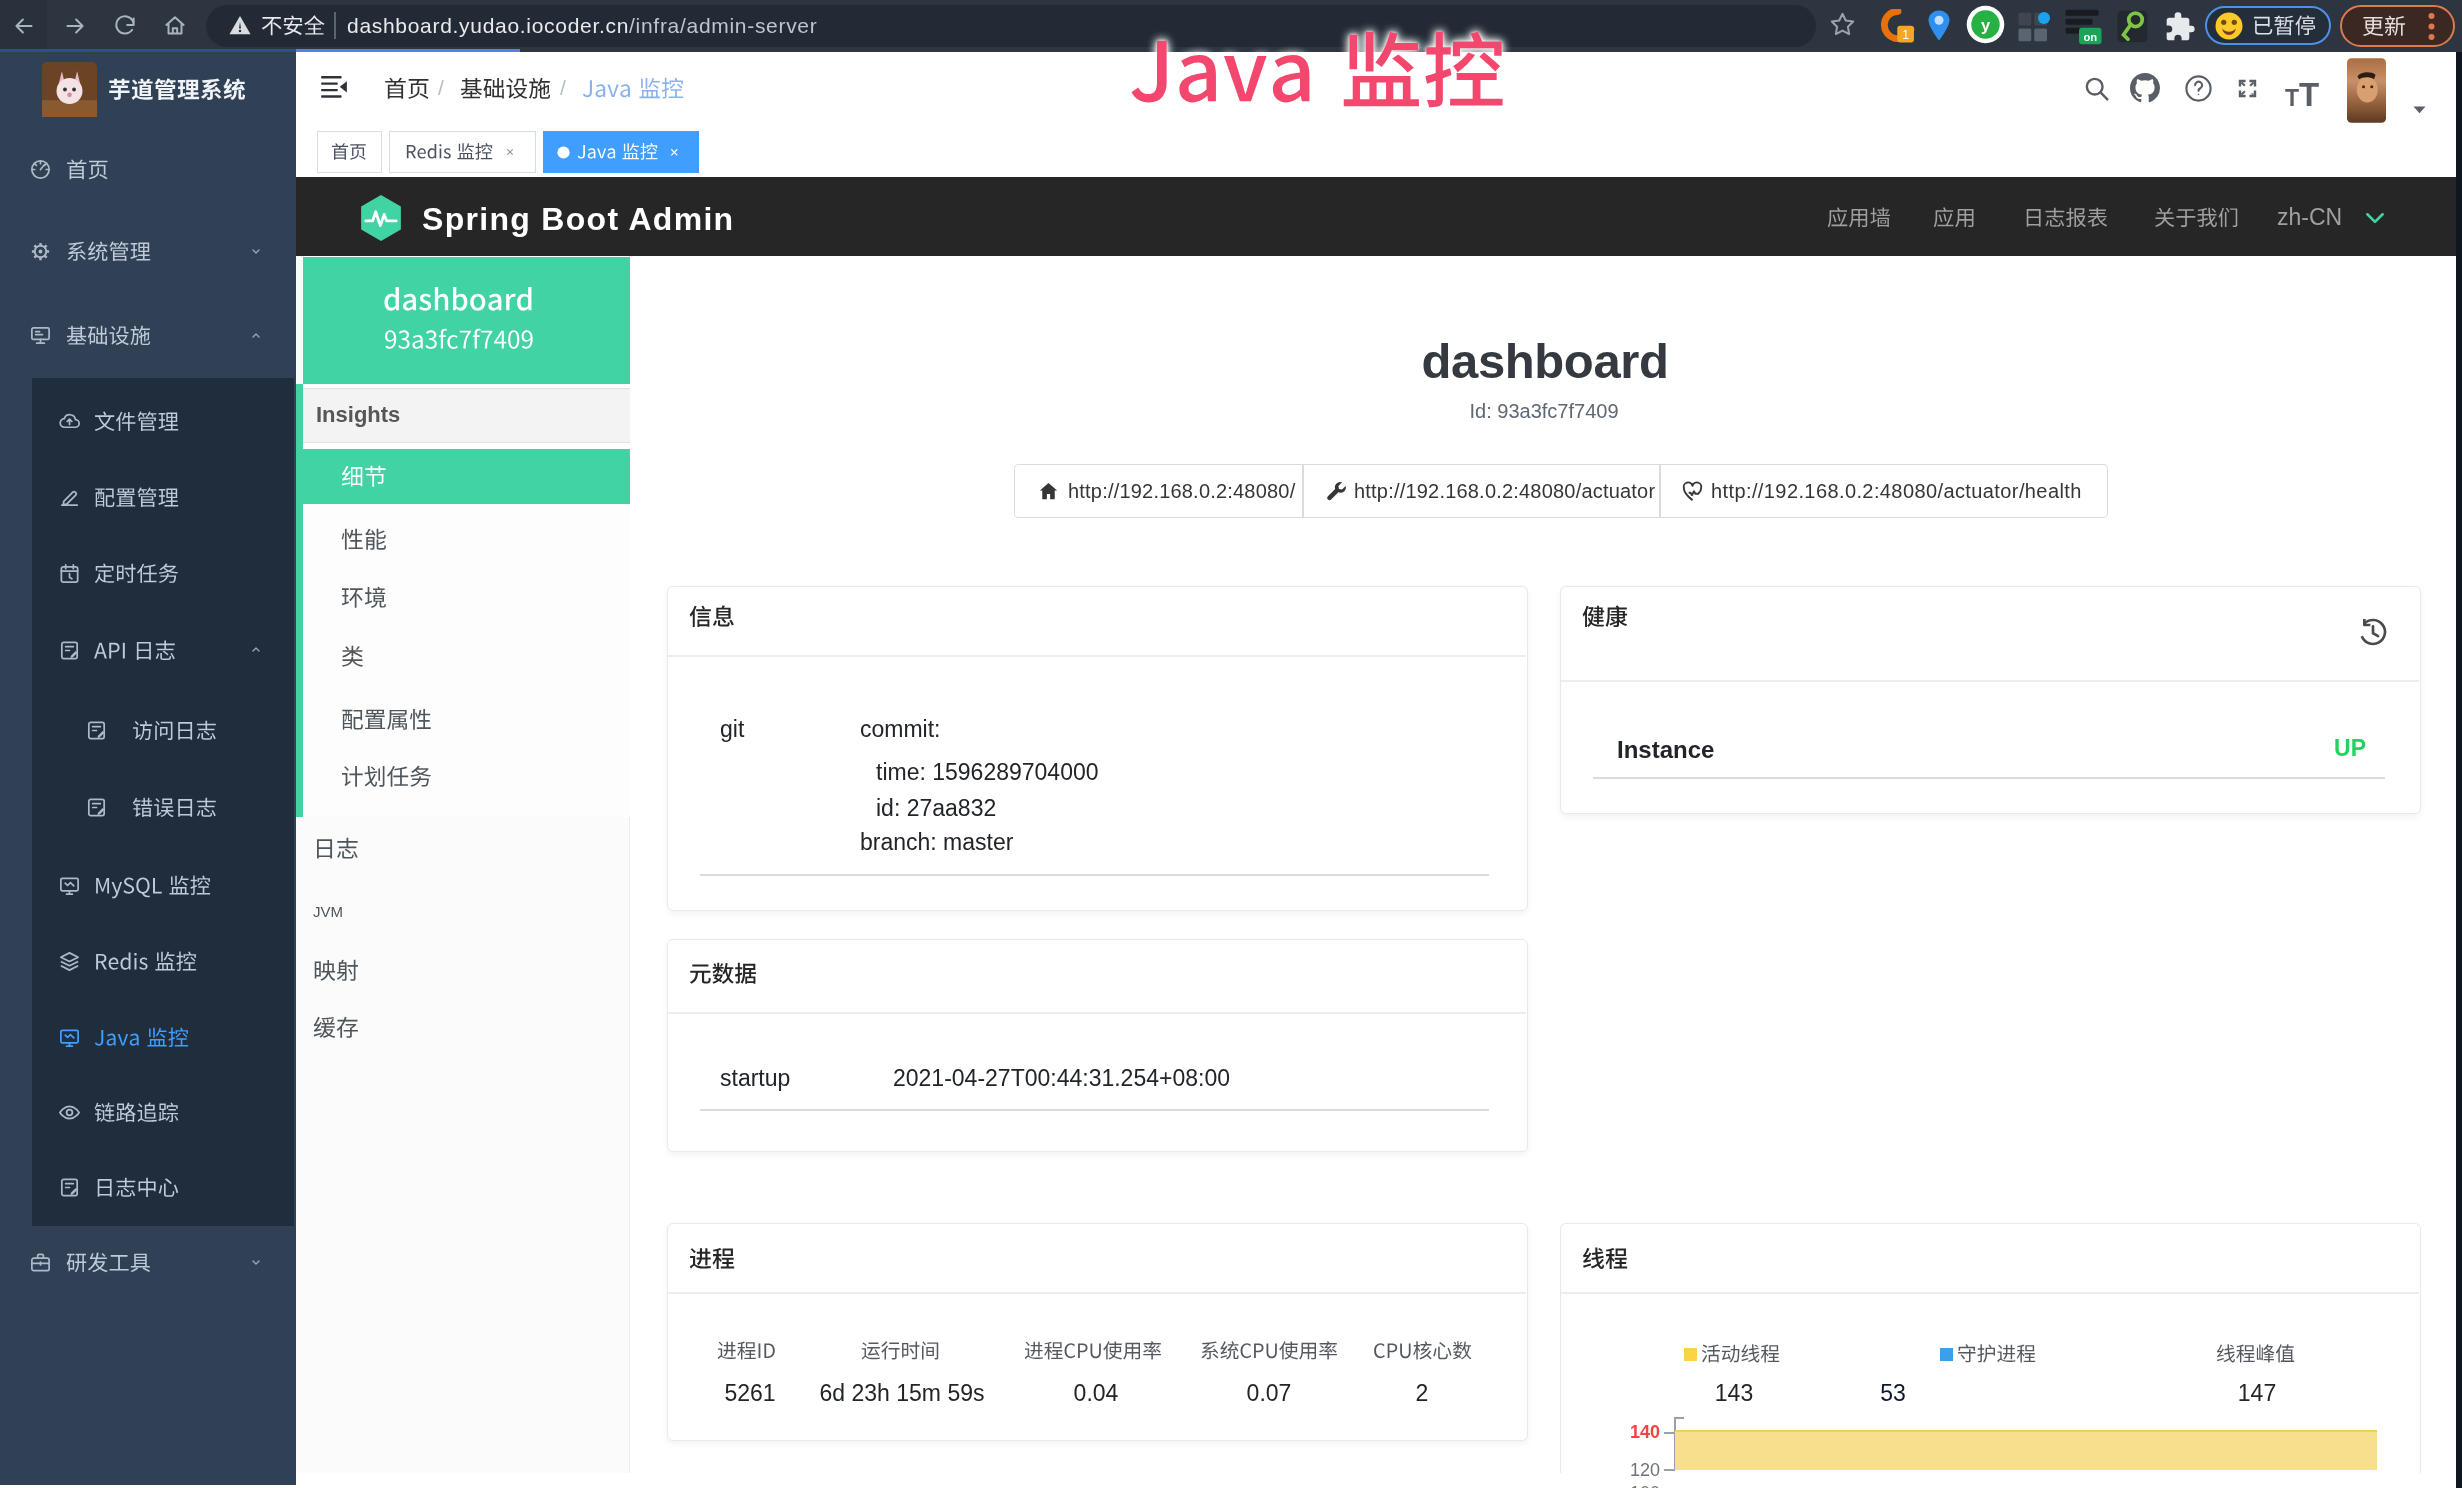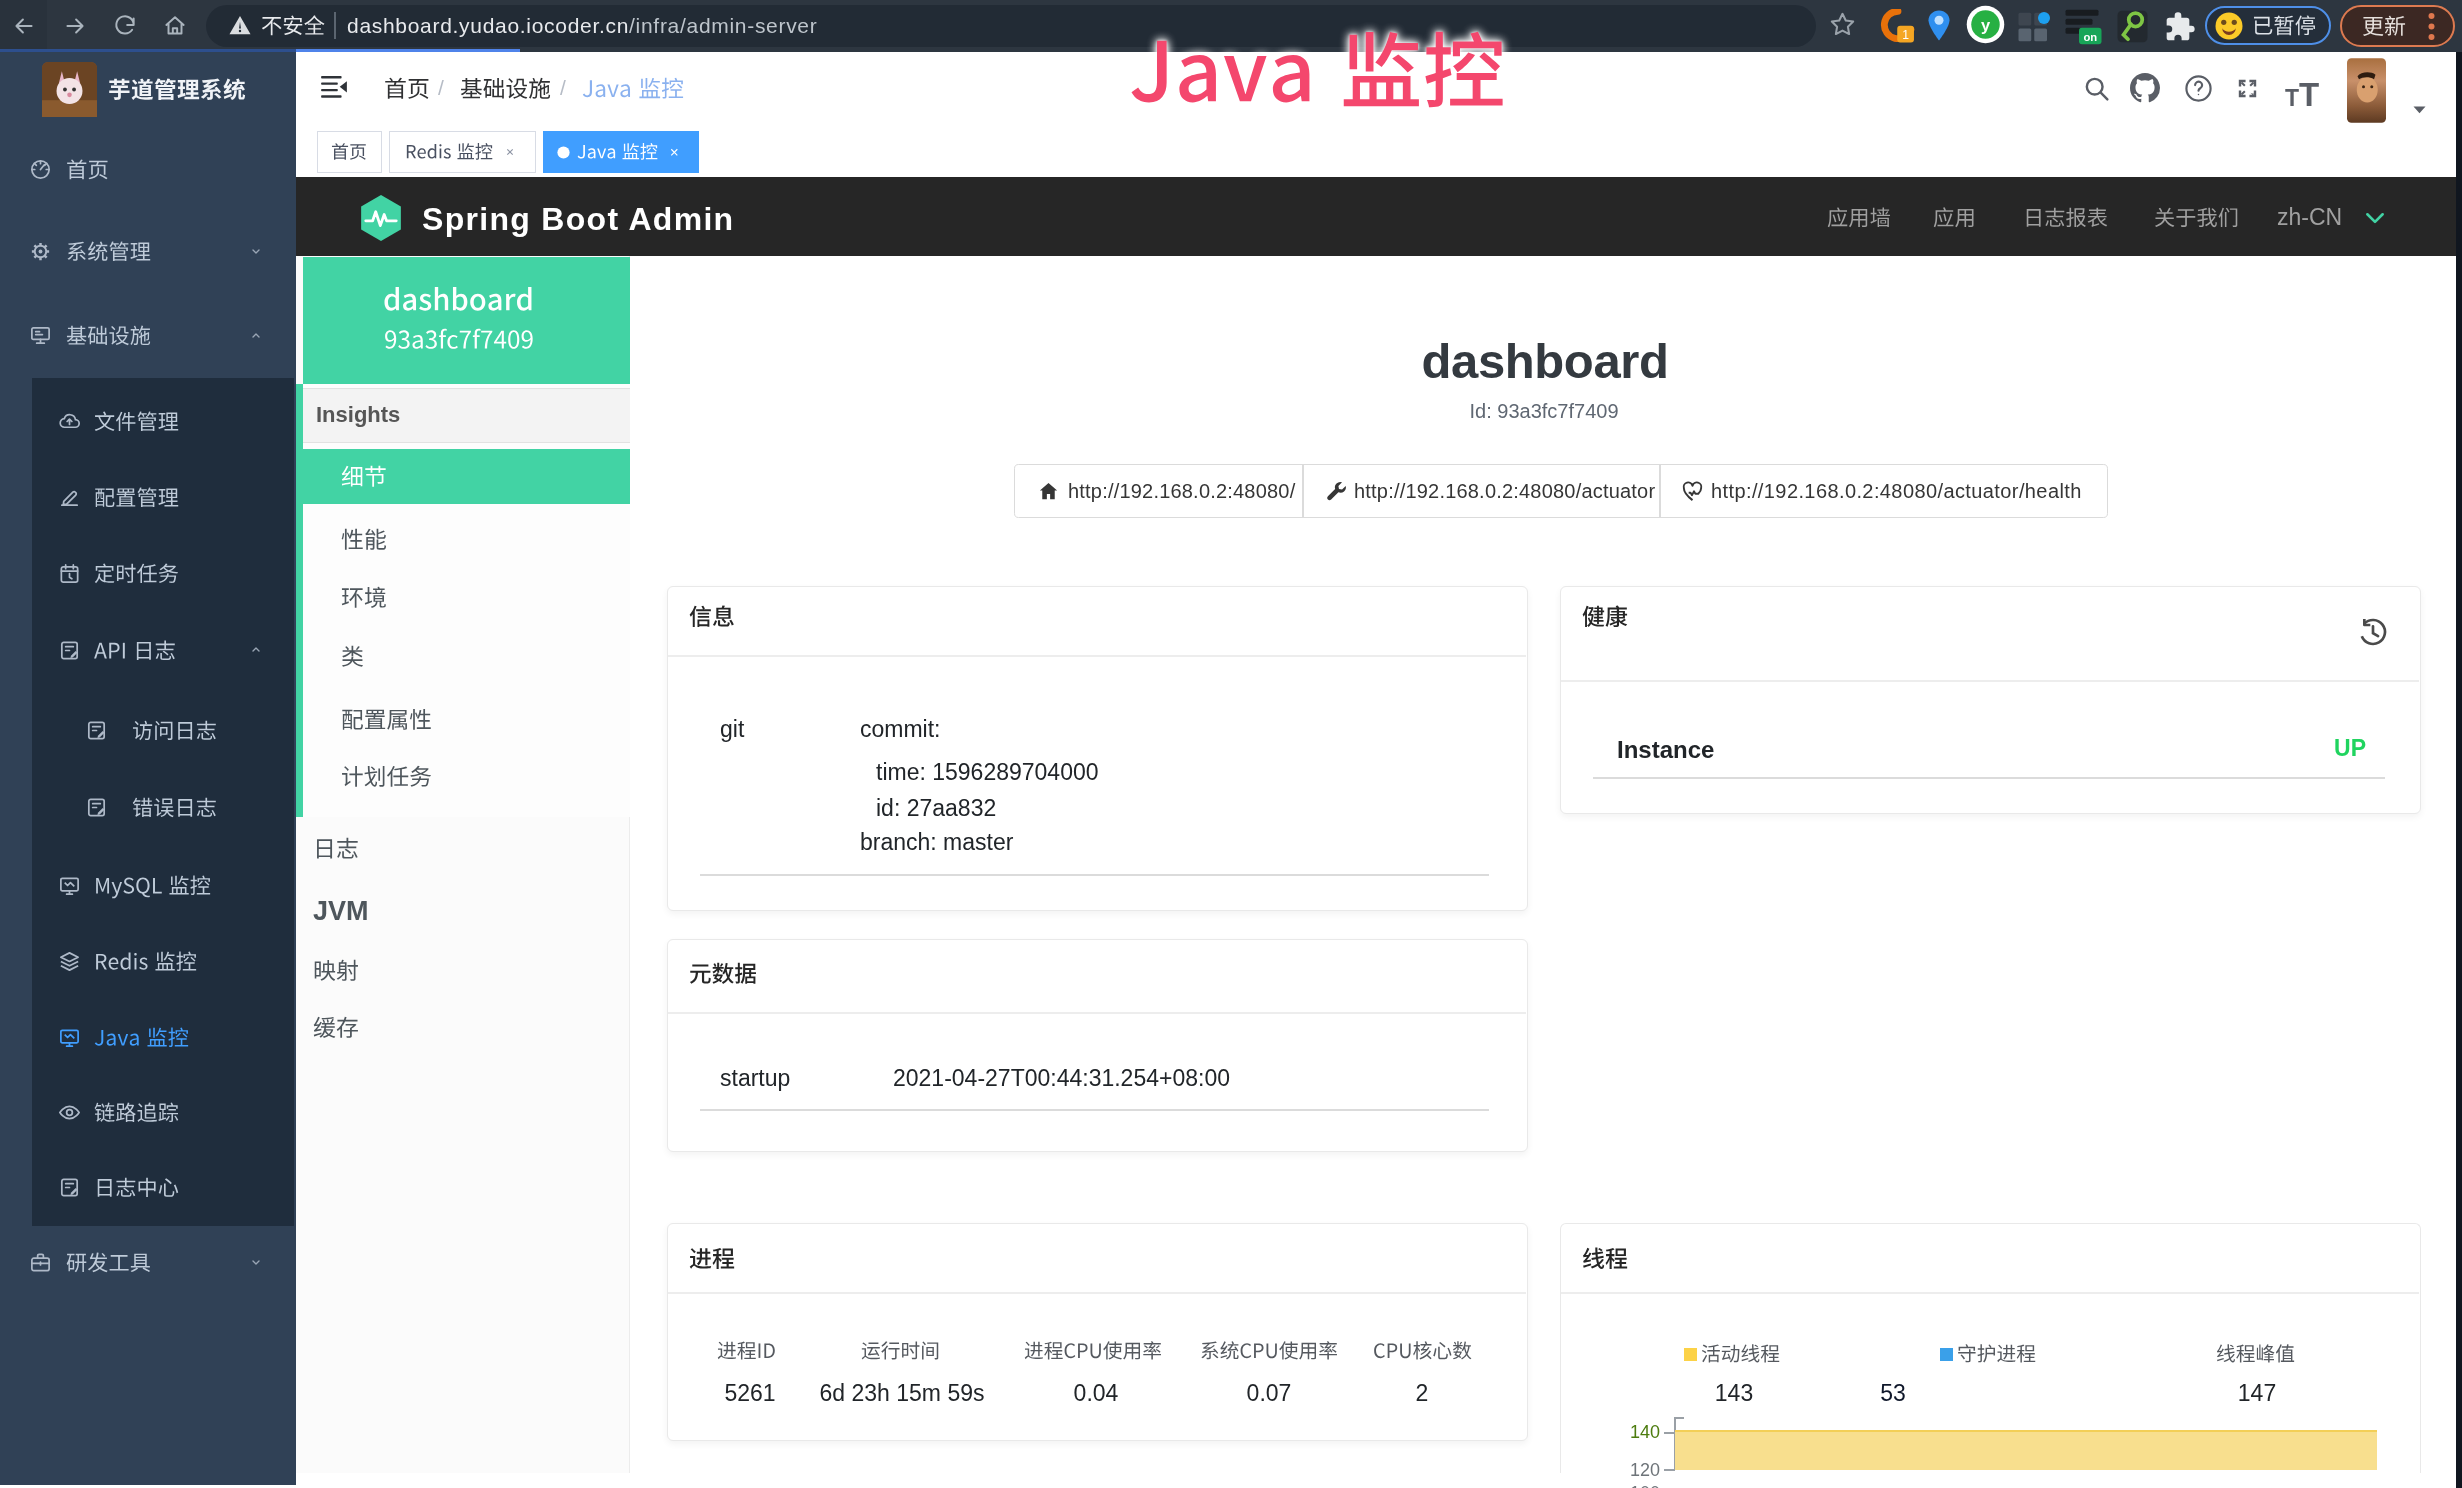--- a/index.html
+++ b/index.html
@@ -554,21 +554,21 @@
         <use href="#g35" x="2008"></use>
         <use href="#g36" x="3012"></use>
       </g>
     </svg>
     <svg style="position:absolute;left:313px;top:834px;" width="46" height="30" viewBox="0 0 2008 1300" fill="#4e565c">
       <g transform="translate(0,1000) scale(1,-1)">
         <use href="#g40" x="0"></use>
         <use href="#g41" x="1004"></use>
       </g>
     </svg>
-    <div style="position:absolute;left:313px;top:898px;font-size:27px;line-height:27px;color:#4e565c;font-weight:700;white-space:nowrap;">JVM</div>
+    <div style="position:absolute;left:313px;top:898px;font-size:15px;line-height:27px;color:#4e565c;font-weight:400;white-space:nowrap;">JVM</div>
     <svg style="position:absolute;left:313px;top:956px;" width="46" height="30" viewBox="0 0 2008 1300" fill="#4e565c">
       <g transform="translate(0,1000) scale(1,-1)">
         <use href="#g103" x="0"></use>
         <use href="#g104" x="1004"></use>
       </g>
     </svg>
     <svg style="position:absolute;left:313px;top:1013px;" width="46" height="30" viewBox="0 0 2008 1300" fill="#4e565c">
       <g transform="translate(0,1000) scale(1,-1)">
         <use href="#g105" x="0"></use>
         <use href="#g106" x="1004"></use>
@@ -726,21 +726,21 @@
       <g transform="translate(0,1000) scale(1,-1)">
         <use href="#g131" x="0"></use>
         <use href="#g117" x="1002"></use>
         <use href="#g134" x="2004"></use>
         <use href="#g135" x="3006"></use>
       </g>
     </svg>
     <div style="position:absolute;left:1734px;transform:translateX(-50%);top:1380px;font-size:23px;line-height:27px;color:#212529;font-weight:400;white-space:nowrap;">143</div>
     <div style="position:absolute;left:1893px;transform:translateX(-50%);top:1380px;font-size:23px;line-height:27px;color:#0f172a;font-weight:400;white-space:nowrap;">53</div>
     <div style="position:absolute;left:2257px;transform:translateX(-50%);top:1380px;font-size:23px;line-height:27px;color:#212529;font-weight:400;white-space:nowrap;">147</div>
-    <div style="position:absolute;right:802px;top:1421px;font-size:18px;line-height:22px;color:#4d7c0f;font-weight:400;white-space:nowrap;">140</div>
+    <div style="position:absolute;right:802px;top:1421px;font-size:18px;line-height:22px;color:#ef4444;font-weight:700;white-space:nowrap;">140</div>
     <div style="position:absolute;right:802px;top:1459px;font-size:18px;line-height:22px;color:#6e7479;font-weight:400;white-space:nowrap;">120</div>
     <div style="position:absolute;left:1664px;top:1432px;width:11.4px;height:1.5px;background:#9aa0a6;"></div>
     <div style="position:absolute;left:1664px;top:1469px;width:11.4px;height:1.5px;background:#9aa0a6;"></div>
     <div style="position:absolute;left:1674px;top:1417px;width:1.5px;height:53px;background:#9aa0a6;"></div>
     <div style="position:absolute;left:1675px;top:1417px;width:9px;height:1.5px;background:#9aa0a6;"></div>
     <div style="position:absolute;left:1675px;top:1430px;width:702px;height:40px;background:#f8df8e;border-top:2.3px solid #f3cf57;"></div>
     <div style="position:absolute;right:802px;top:1482px;font-size:18px;line-height:22px;color:#6e7479;font-weight:400;white-space:nowrap;">100</div>
     <div style="position:absolute;left:2456px;top:52px;width:6px;height:1437px;background:#10161f;"></div>
     <svg width="0" height="0" style="position:absolute">
       <defs>

